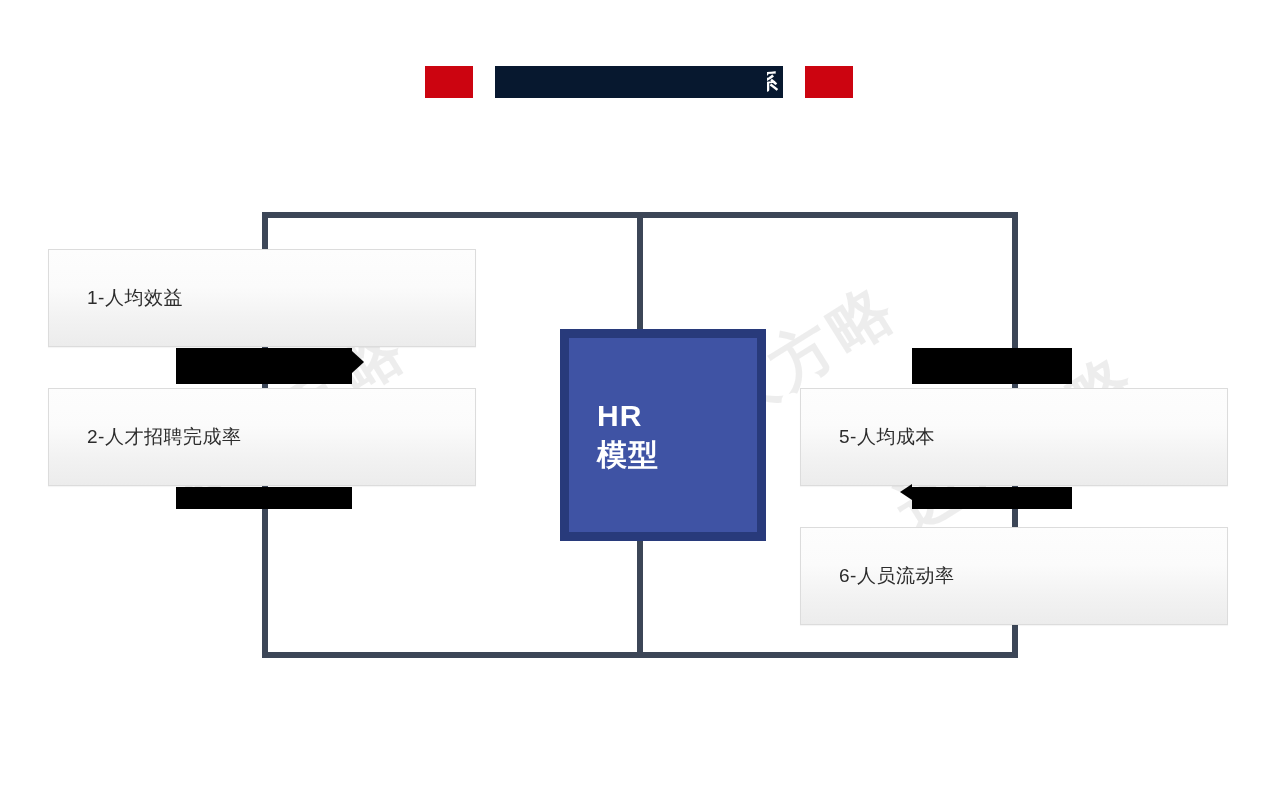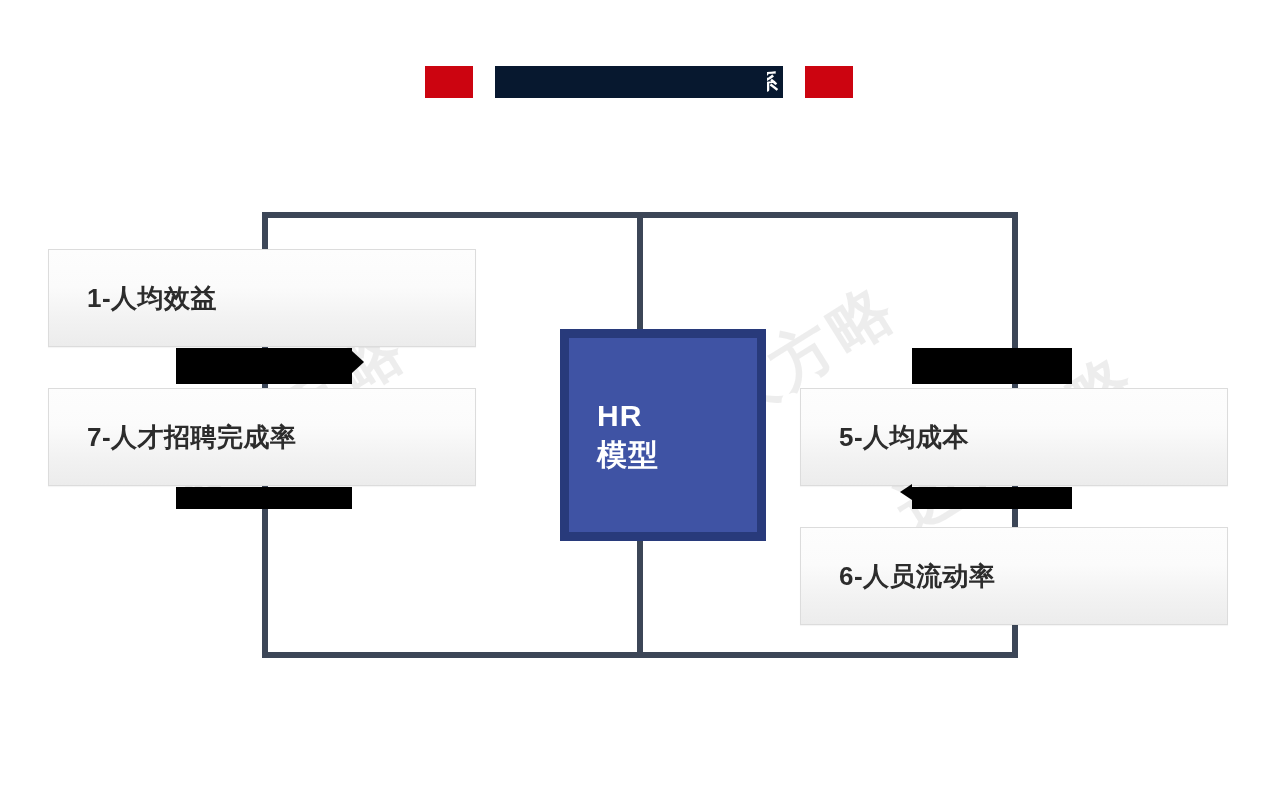--- a/index.html
+++ b/index.html
@@ -97,22 +97,22 @@
     width: 428px;
     height: 98px;
     box-sizing: border-box;
     border: 1px solid #dcdcdc;
     background: linear-gradient(to bottom, #fdfdfd 0%, #fbfbfb 38%, #f2f2f2 72%, #ececec 100%);
     box-shadow: 0 1px 1px rgba(0,0,0,0.04);
     display: flex;
     align-items: center;
   }
   .card-label {
-    font-size: 26px;
-    font-weight: 700;
+    font-size: 19px;
+    font-weight: 400;
     color: #2c2c2c;
     padding-left: 38px;
     letter-spacing: 0.5px;
     white-space: nowrap;
   }
 
   .card.l1 { left: 48px;  top: 249px; }
   .card.l2 { left: 48px;  top: 388px; }
   .card.l3 { left: 48px;  top: 527px; }
   .card.r4 { left: 800px; top: 249px; }
@@ -221,21 +221,21 @@
   <div class="conn conn-top-h"></div>
   <div class="conn conn-bot-h"></div>
   <div class="conn conn-left-v"></div>
   <div class="conn conn-right-v"></div>
   <div class="conn conn-center-v"></div>
 
   <div class="card l1">
     <span class="card-label">1-人均效益</span>
   </div>
   <div class="card l2">
-    <span class="card-label">7-人才招聘完成率</span>
+    <span class="card-label">2-人才招聘完成率</span>
   </div>
 
   <div class="card r5">
     <span class="card-label">5-人均成本</span>
   </div>
   <div class="card r6">
     <span class="card-label">6-人员流动率</span>
   </div>
 
   <div class="center-box">

